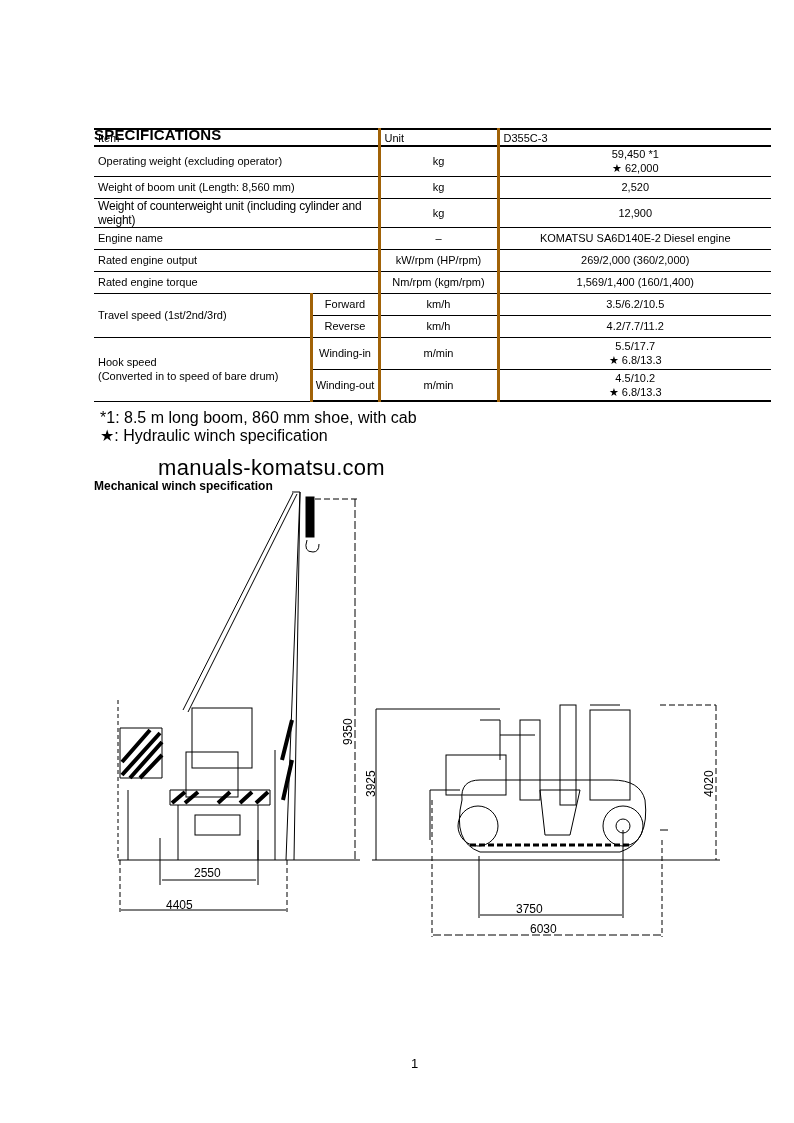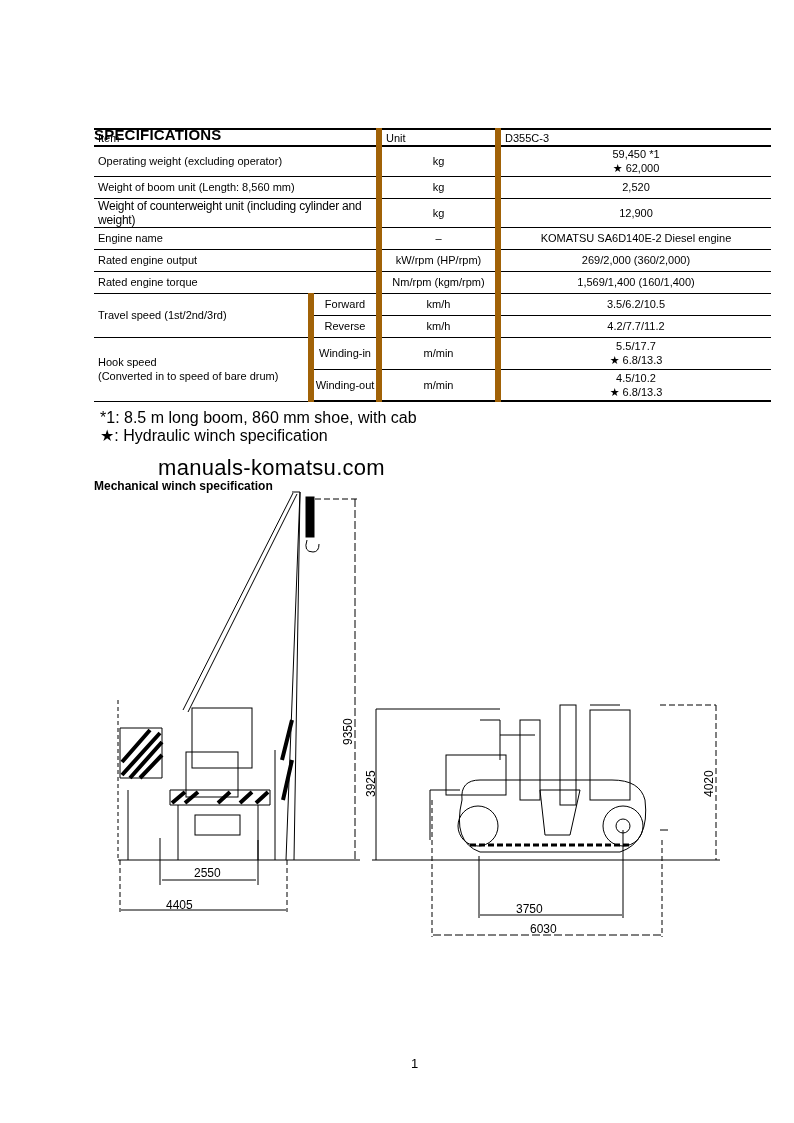--- a/index.html
+++ b/index.html
@@ -3,21 +3,21 @@
 <meta charset="utf-8">
 <style>
   html, body { margin:0; padding:0; background:#ffffff; }
   body { width:794px; height:1123px; position:relative; overflow:hidden; font-family:"Liberation Sans", sans-serif; color:#000; }
   .title { position:absolute; left:94px; top:98px; font-size:15px; font-weight:bold; letter-spacing:0.2px;margin-top:28px; }
   table.spec { position:absolute; left:94px; top:128px; width:677px; border-collapse:collapse; font-size:11px; }
   table.spec td, table.spec th { border-bottom:1px solid #000; padding:0 4px; font-weight:normal; height:21px; }
   table.spec thead th { border-top:2px solid #000; border-bottom:2px solid #000; height:15px; text-align:left; }
   table.spec tr.last td { border-bottom:2px solid #000; }
   .c-unit, .c-val { text-align:center; }
-  .bl { border-left:6px solid #a16207; }
+  .bl { border-left:3px solid #a16207; }
   .two { line-height:14px;margin-top:15px; }
   .note { position:absolute; left:100px; font-size:16px; }
   .wm { position:absolute; left:158px; top:423px; font-size:22px; color:#000; letter-spacing:0.3px;margin-top:32px; }
   .sub { position:absolute; left:94px; top:459px; font-size:12px; font-weight:bold;margin-top:20px; }
   .page { position:absolute; left:411px; top:1056px; font-size:13px; }
   svg.draw { position:absolute; left:0; top:0; }
   .dim { font-family:"Liberation Sans", sans-serif; font-size:12px; }
 </style>
 </head>
 <body>

